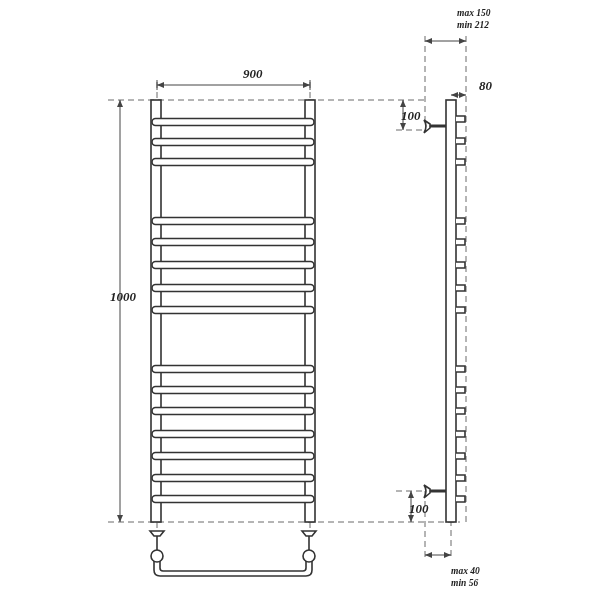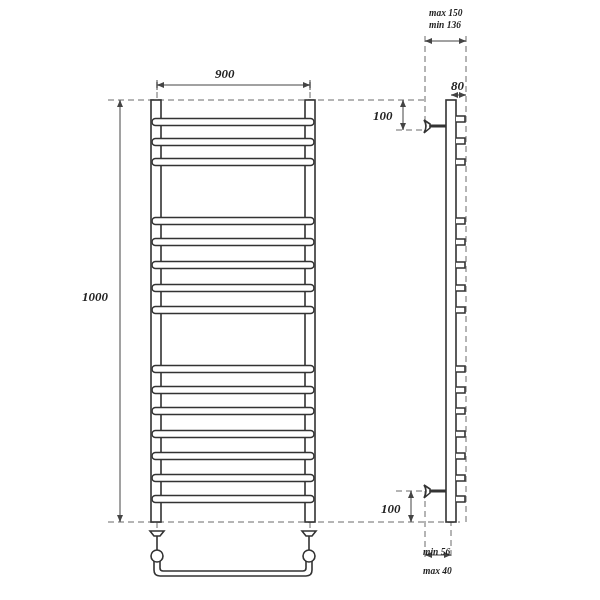--- a/index.html
+++ b/index.html
@@ -1,18 +1,18 @@
 <!DOCTYPE html>
 <html><head>
 <meta charset="utf-8">
 <style>
   html, body { margin:0; padding:0; background:#ffffff; }
   #canvas { position:relative; width:600px; height:600px; background:#fff; overflow:hidden; }
   svg { position:absolute; left:0; top:0; }
-  .lbl { position:absolute; font-family:"Liberation Serif", serif; font-style:italic; font-weight:bold; color:#222; white-space:nowrap; line-height:1; }
+  .lbl { position:absolute; font-family:"Liberation Serif", serif; font-style:italic; font-weight:bold; color:#222; white-space:nowrap; line-height:1;margin-left:28px; }
   .lbl.big { font-size:13px; }
   .lbl.small { font-size:9.5px; }
 </style>
 </head>
 <body>
 
 <div id="canvas">
   <svg width="600" height="600" viewBox="0 0 600 600">
     <defs>
       <marker id="arr" markerWidth="8" markerHeight="8" refX="7" refY="4" orient="auto-start-reverse" markerUnits="userSpaceOnUse">
@@ -117,16 +117,16 @@
       </g>
     </g>
   </svg>
 
   <span class="lbl big" style="left:215px;top:67px;">900</span>
   <span class="lbl big" style="left:82px;top:290px;text-align:center;">1000</span>
   <span class="lbl big" style="left:373px;top:109px;">100</span>
   <span class="lbl big" style="left:381px;top:502px;">100</span>
   <span class="lbl big" style="left:451px;top:79px;font-style:italic;">80</span>
   <span class="lbl small" style="left:429px;top:9px;">max 150</span>
-  <span class="lbl small" style="left:429px;top:21px;">min 136</span>
+  <span class="lbl small" style="left:429px;top:21px;">min 212</span>
   <span class="lbl small" style="left:423px;top:567px;">max 40</span>
-  <span class="lbl small" style="left:423px;top:548px;">min 56</span>
+  <span class="lbl small" style="left:423px;top:579px;">min 56</span>
 </div>
 
 </body></html>

